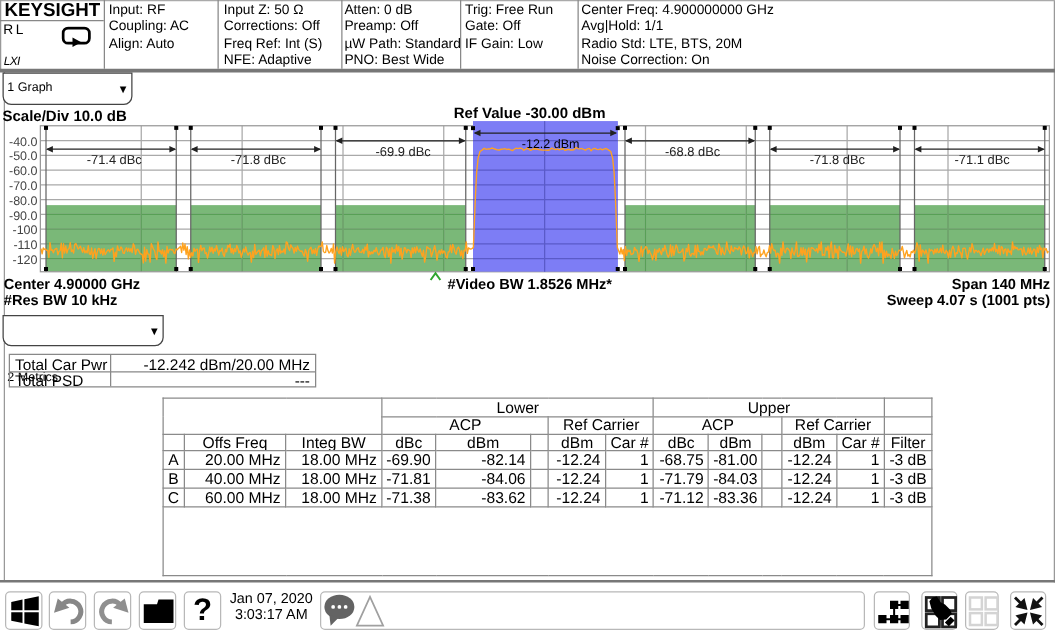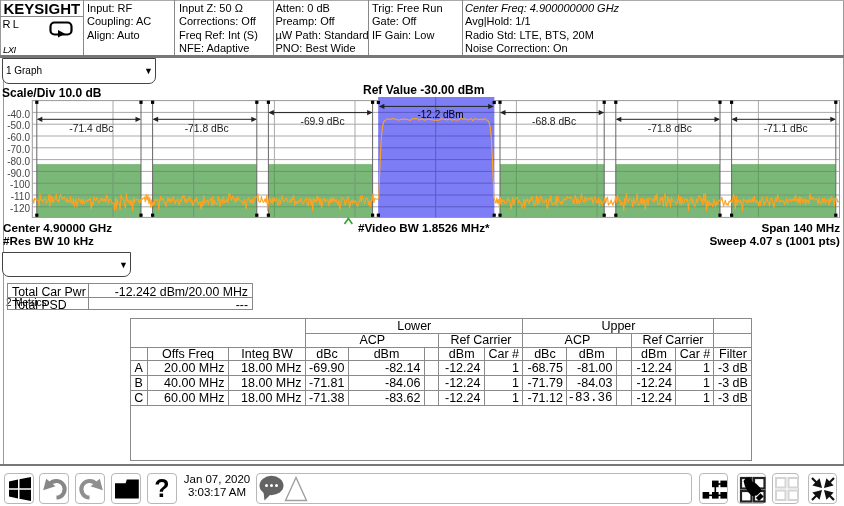--- a/index.html
+++ b/index.html
@@ -21,40 +21,40 @@
 <div style="position:absolute;left:179px;top:15.1px;font-size:11px;line-height:12px;white-space:nowrap;">Corrections: Off</div>
 <div style="position:absolute;left:179px;top:28.7px;font-size:11px;line-height:12px;white-space:nowrap;">Freq Ref: Int (S)</div>
 <div style="position:absolute;left:179px;top:42.3px;font-size:11px;line-height:12px;white-space:nowrap;">NFE: Adaptive</div>
 <div style="position:absolute;left:275.5px;top:1.5px;font-size:11px;line-height:12px;white-space:nowrap;">Atten: 0 dB</div>
 <div style="position:absolute;left:275.5px;top:15.1px;font-size:11px;line-height:12px;white-space:nowrap;">Preamp: Off</div>
 <div style="position:absolute;left:275.5px;top:28.7px;font-size:11px;line-height:12px;white-space:nowrap;">µW Path: Standard</div>
 <div style="position:absolute;left:275.5px;top:42.3px;font-size:11px;line-height:12px;white-space:nowrap;">PNO: Best Wide</div>
 <div style="position:absolute;left:372px;top:1.5px;font-size:11px;line-height:12px;white-space:nowrap;">Trig: Free Run</div>
 <div style="position:absolute;left:372px;top:15.1px;font-size:11px;line-height:12px;white-space:nowrap;">Gate: Off</div>
 <div style="position:absolute;left:372px;top:28.7px;font-size:11px;line-height:12px;white-space:nowrap;">IF Gain: Low</div>
-<div style="position:absolute;left:465px;top:1.5px;font-size:11px;line-height:12px;white-space:nowrap;font-style:italic;">Center Freq: 4.900000000 GHz</div>
+<div style="position:absolute;left:465px;top:1.5px;font-size:11px;line-height:12px;white-space:nowrap;">Center Freq: 4.900000000 GHz</div>
 <div style="position:absolute;left:465px;top:15.1px;font-size:11px;line-height:12px;white-space:nowrap;">Avg|Hold: 1/1</div>
 <div style="position:absolute;left:465px;top:28.7px;font-size:11px;line-height:12px;white-space:nowrap;">Radio Std: LTE, BTS, 20M</div>
 <div style="position:absolute;left:465px;top:42.3px;font-size:11px;line-height:12px;white-space:nowrap;">Noise Correction: On</div>
 <div style="position:absolute;left:82.5px;top:0;width:1px;height:54.5px;background:#888;"></div>
 <div style="position:absolute;left:173.7px;top:0;width:1px;height:54.5px;background:#888;"></div>
 <div style="position:absolute;left:272.5px;top:0;width:1px;height:54.5px;background:#888;"></div>
 <div style="position:absolute;left:367.5px;top:0;width:1px;height:54.5px;background:#888;"></div>
 <div style="position:absolute;left:461.9px;top:0;width:1px;height:54.5px;background:#888;"></div>
 <div style="position:absolute;left:0;top:16px;width:82.5px;height:1px;background:#888;"></div>
 <div style="position:absolute;left:3.5px;top:-0.5px;font-size:15px;font-weight:bold;">KEYSIGHT</div>
 <div style="position:absolute;left:2.5px;top:17.8px;font-size:11px;">R L</div>
 <svg width="26" height="18" style="position:absolute;left:49px;top:21px;">
 <rect x="1.5" y="1.5" width="21" height="12" rx="4" fill="none" stroke="#000" stroke-width="2.2"></rect>
 <polygon points="9,9 9,16.5 16,12.7" fill="#000"></polygon>
   </svg>
 <div style="position:absolute;left:3px;top:43.5px;font-size:9.5px;font-weight:normal;font-style:italic;letter-spacing:-0.5px;">LXI</div>
 <div style="position:absolute;left:0;top:54.5px;width:844px;height:3px;background:#777;"></div>
 
-<div class="combo" style="left:2.4px;top:58.4px;width:154px;height:25.7px;">
+<div class="combo" style="left:2.4px;top:58.4px;width:104px;height:25.7px;">
 <div style="position:absolute;left:2.5px;top:5.5px;">1 Graph</div>
 <div style="position:absolute;right:2.5px;top:7px;font-size:9px;">▼</div>
   </div>
 <div class="bold" style="position:absolute;left:2px;top:85.5px;font-size:12px;">Scale/Div 10.0 dB</div>
 <div class="bold" style="position:absolute;left:363px;top:83.3px;width:118px;text-align:center;font-size:12px;white-space:nowrap;">Ref Value -30.00 dBm</div>
 
 <svg width="844" height="132" viewBox="0 94 844 132" style="position:absolute;left:0;top:94px;">
 <rect x="36.8" y="164.1" width="104.2" height="53.2" fill="#7ab878"></rect>
 <rect x="152.6" y="164.1" width="104.2" height="53.2" fill="#7ab878"></rect>
 <rect x="268.4" y="164.1" width="104.2" height="53.2" fill="#7ab878"></rect>
@@ -317,21 +317,21 @@
 <tr style="height:14.8px;">
         <td style="text-align:center;">C</td>
         <td style="text-align:right;padding-right:3.5px;">60.00 MHz</td>
         <td style="text-align:right;padding-right:3.5px;">18.00 MHz</td>
         <td style="text-align:right;padding-right:3.5px;">-71.38</td>
         <td style="text-align:right;padding-right:3.5px;padding-left:36px;">-83.62</td>
         <td></td>
         <td style="text-align:right;padding-right:3.5px;">-12.24</td>
         <td style="text-align:right;padding-right:3.5px;">1</td>
         <td style="text-align:right;padding-right:3.5px;">-71.12</td>
-        <td style="text-align:right;padding-right:3.5px;font-family:Liberation Mono, monospace;">-83.36</td>
+        <td style="text-align:right;padding-right:3.5px;">-83.36</td>
         <td></td>
         <td style="text-align:right;padding-right:3.5px;">-12.24</td>
         <td style="text-align:right;padding-right:3.5px;">1</td>
         <td style="text-align:center;">-3 dB</td>
       </tr>
 <tr style="height:55px;">
         <td colspan="14"></td>
       </tr>
 </tbody>
   </table>

